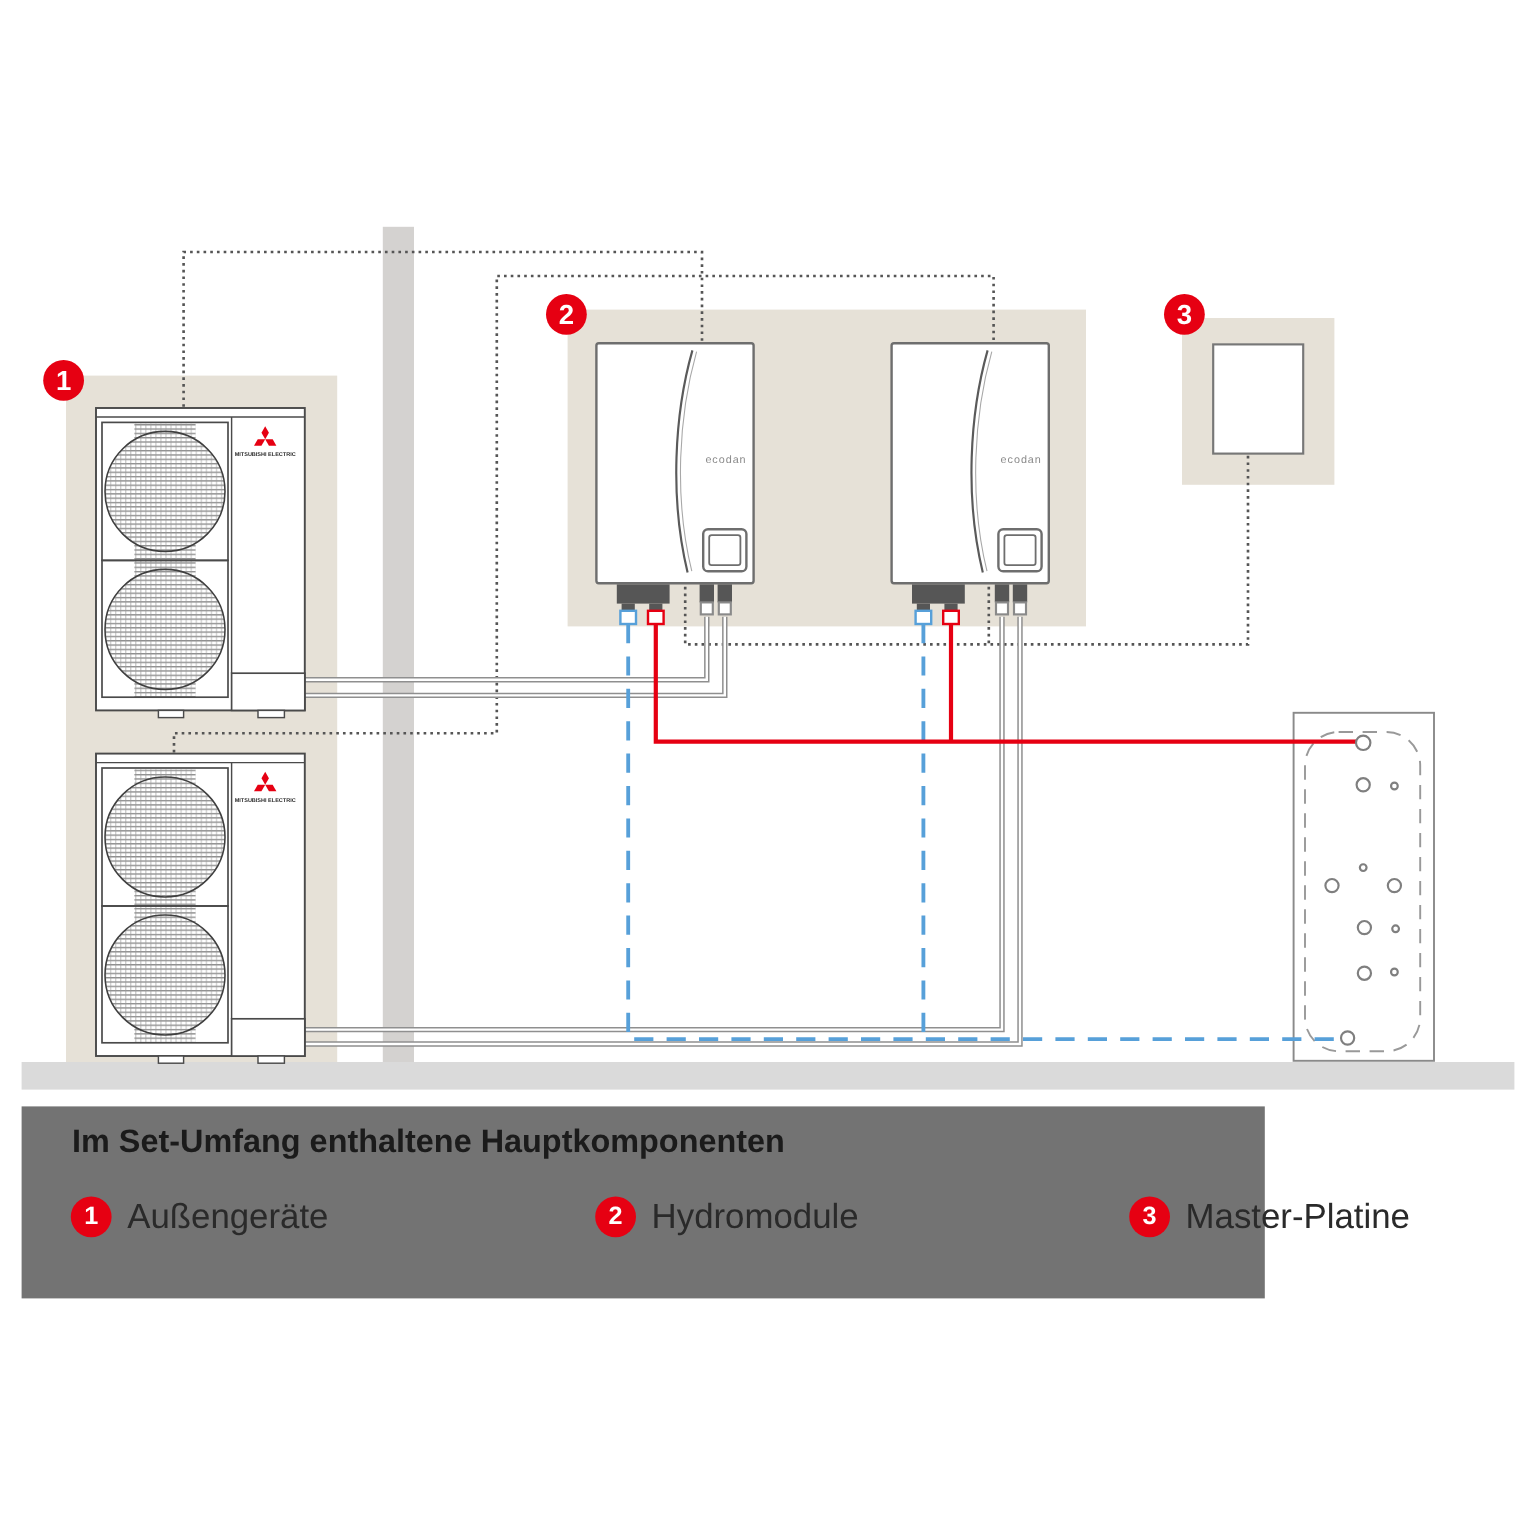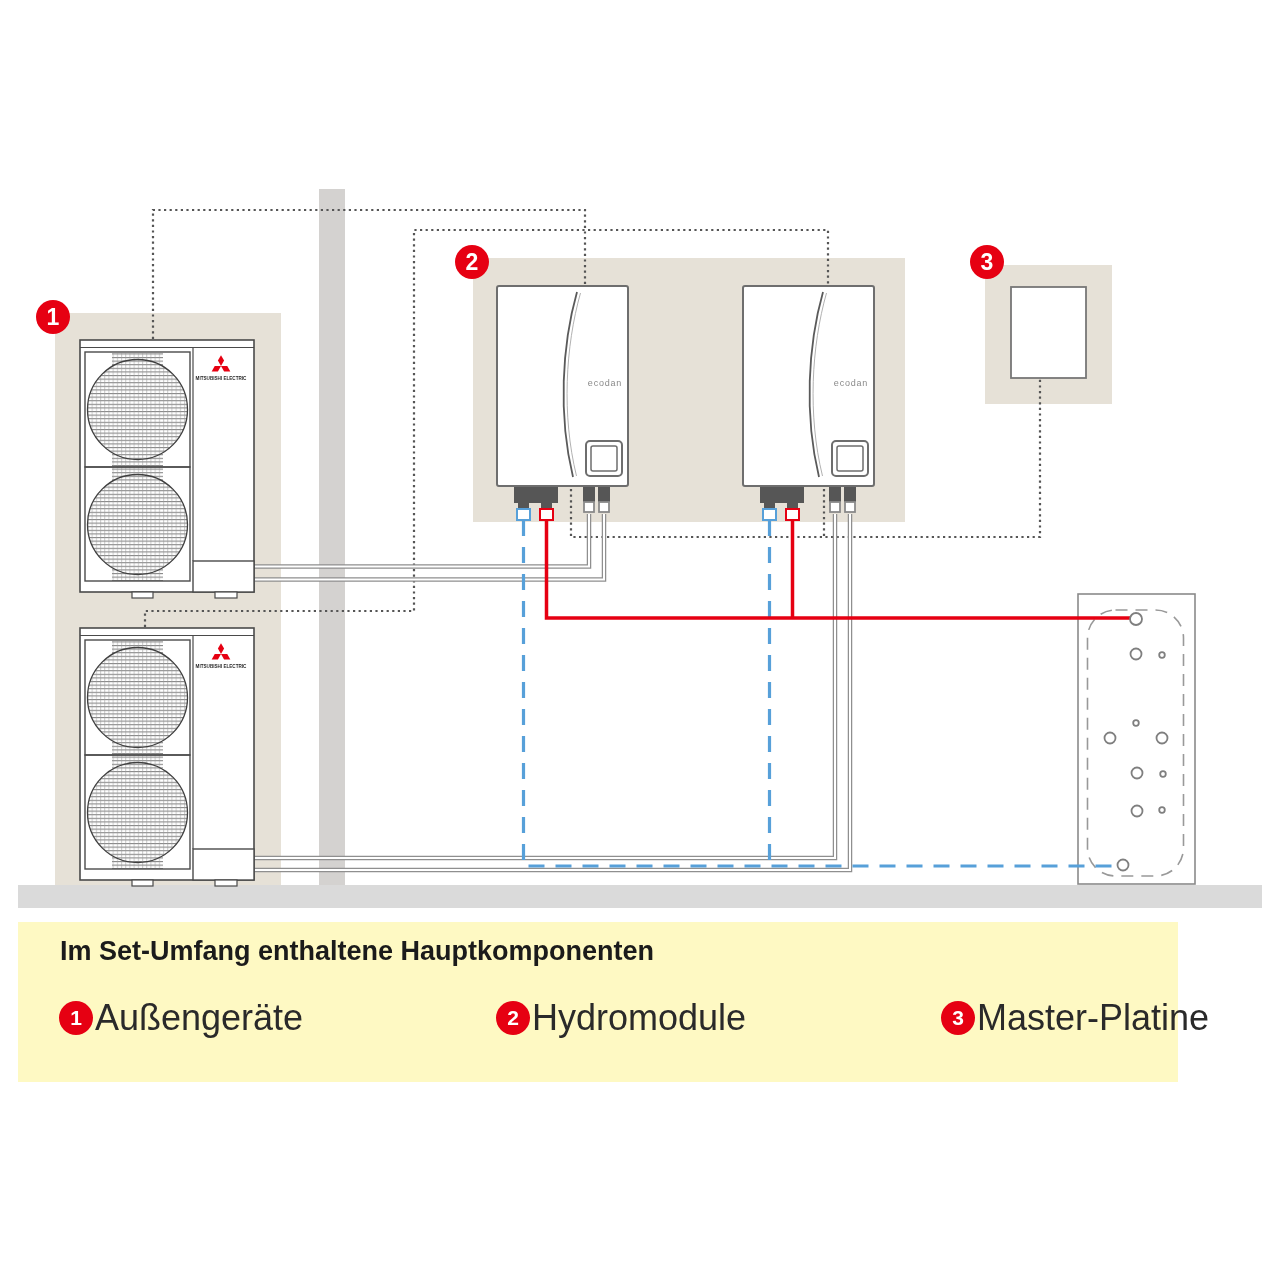--- a/index.html
+++ b/index.html
@@ -1,24 +1,24 @@
 <!DOCTYPE html>
 <html><head>
 <meta charset="utf-8">
 <style>
   html,body{margin:0;padding:0;background:#ffffff;}
   .stage{position:relative;width:1280px;height:1280px;background:#ffffff;overflow:hidden;
          font-family:"Liberation Sans", sans-serif;}
   .stage svg{position:absolute;left:0;top:0;}
-  .legend{position:absolute;left:18px;top:922px;width:1160px;height:160px;background:#fef9c3;}
+  .legend{position:absolute;left:18px;top:922px;width:1036px;height:160px;background:#737373;}
   .legend-title{position:absolute;left:42px;top:14px;font-size:27px;font-weight:700;color:#1b1b1b;}
   .legend-item{position:absolute;top:75px;display:flex;align-items:center;}
   .legend-item .num{width:34px;height:34px;border-radius:50%;background:#e60012;color:#ffffff;
         font-size:21px;font-weight:700;display:flex;align-items:center;justify-content:center;flex:0 0 34px;}
-  .legend-item .lbl{margin-left:2px;font-size:36px;color:#2a2a2a;white-space:nowrap;}
+  .legend-item .lbl{margin-left:13px;font-size:29px;color:#2a2a2a;white-space:nowrap;}
   .li-1{left:41px;} .li-2{left:478px;} .li-3{left:923px;}
 </style>
 </head>
 <body>
 
 <div class="stage">
 
 <svg width="1280" height="1280" viewBox="0 0 1280 1280" xmlns="http://www.w3.org/2000/svg">
 
   <defs>

